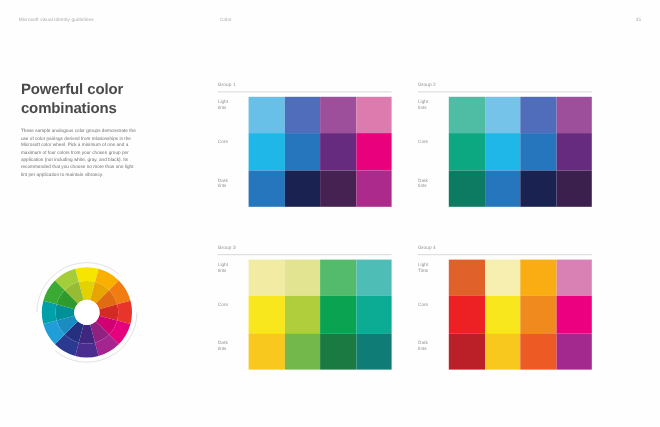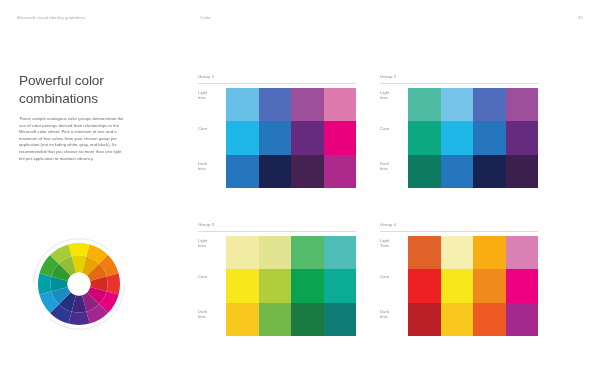--- a/index.html
+++ b/index.html
@@ -52,21 +52,21 @@
   }
 
   
   .title {
     position: absolute;
     left: 19px;
     top: 72px;
     width: 160px;
     font-size: 13.6px;
     line-height: 17.5px;
-    font-weight: 400;
+    font-weight: 700;
     color: #4a4a4a;
     letter-spacing: -0.1px;
   }
   .body-copy {
     position: absolute;
     left: 19px;
     top: 116px;
     width: 106px;
     font-size: 4.25px;
     line-height: 6.6px;

